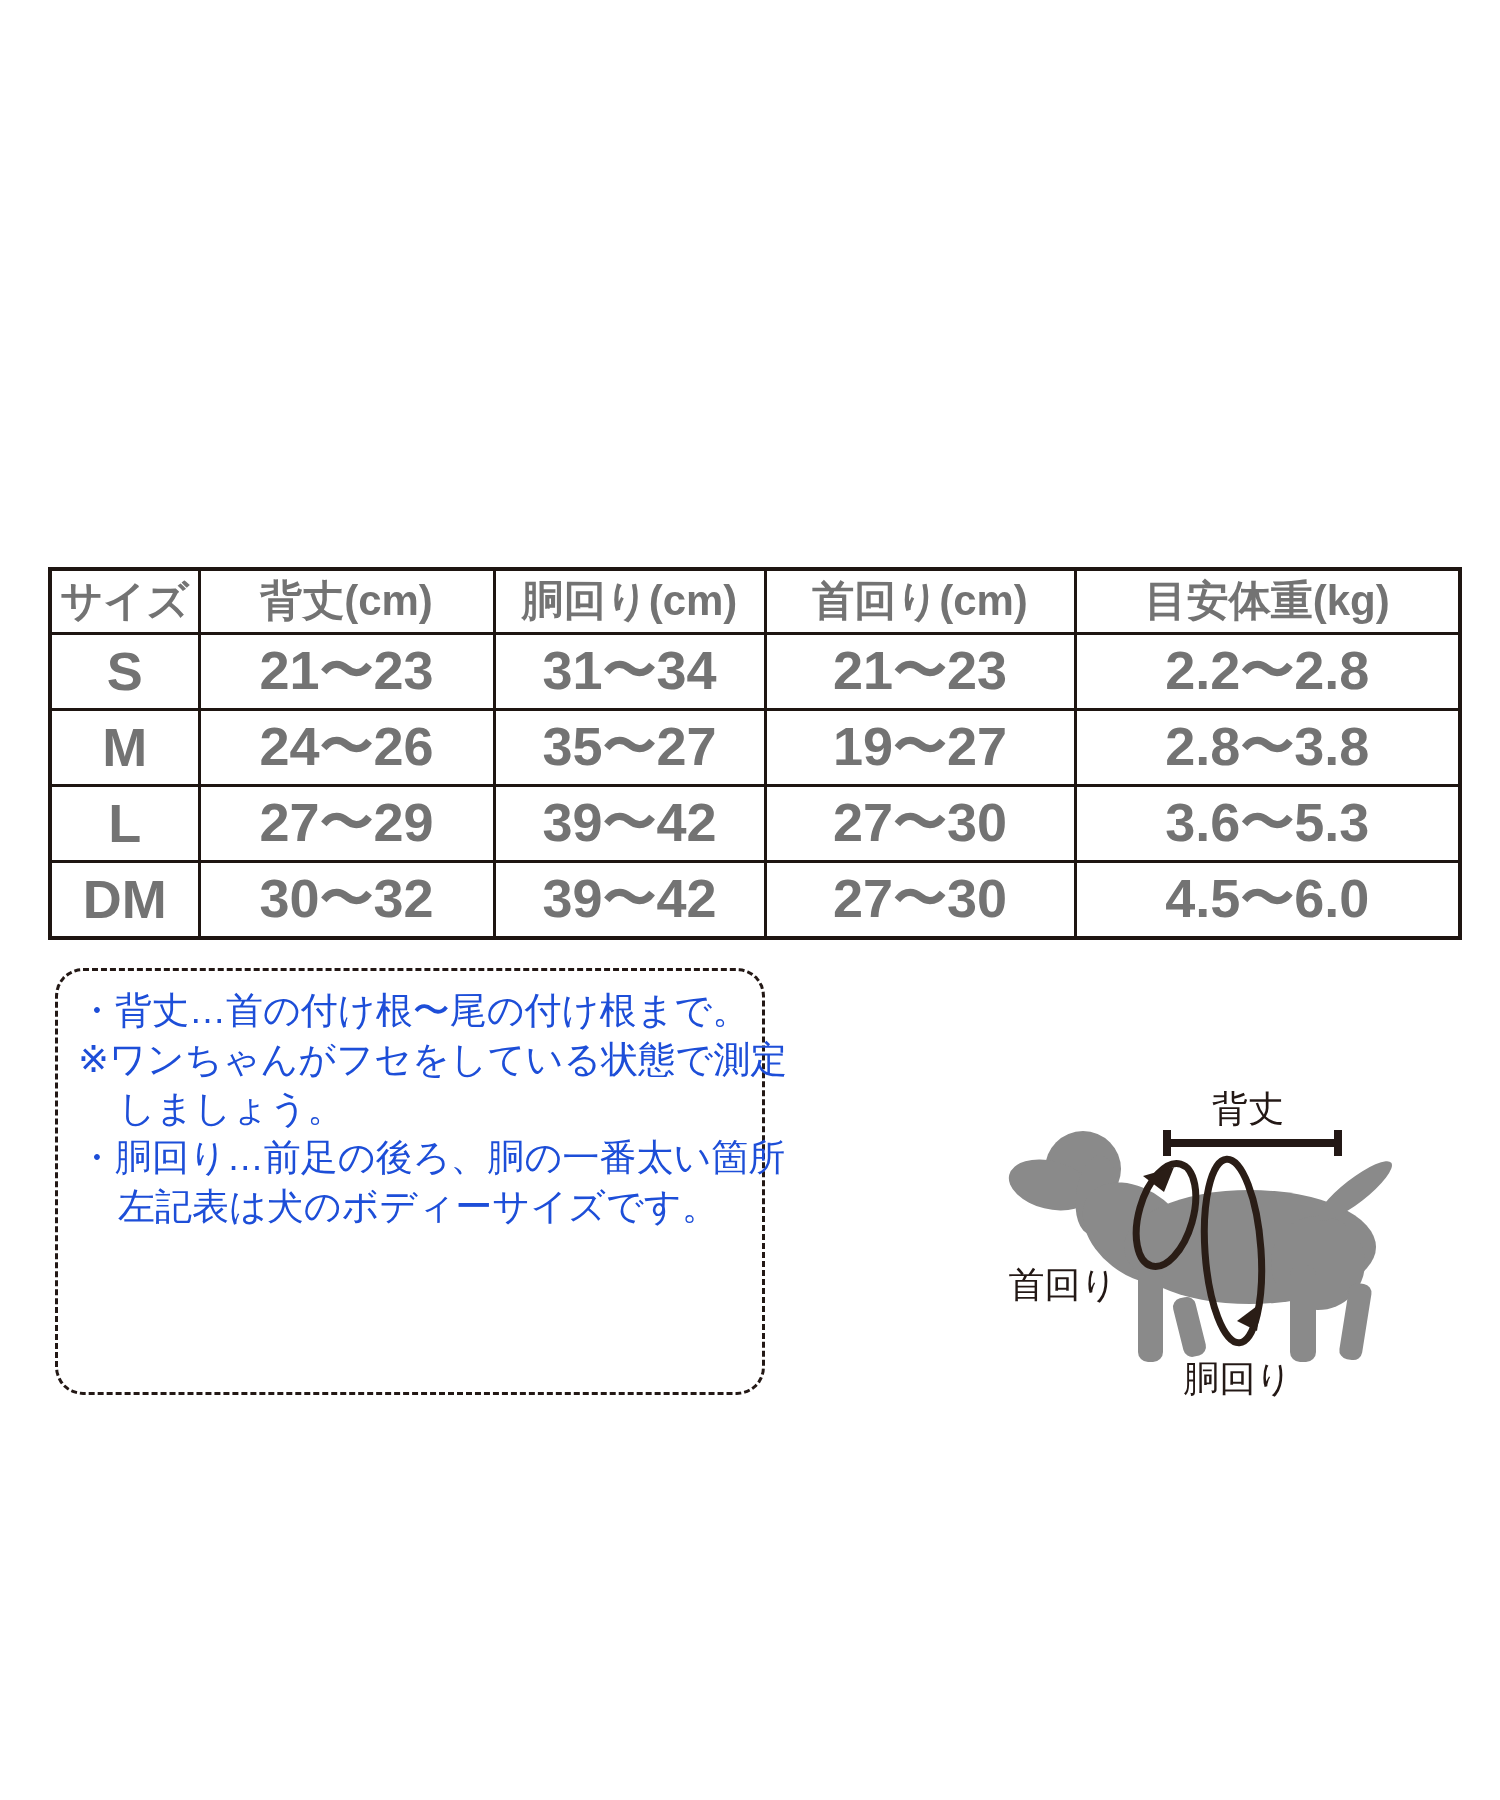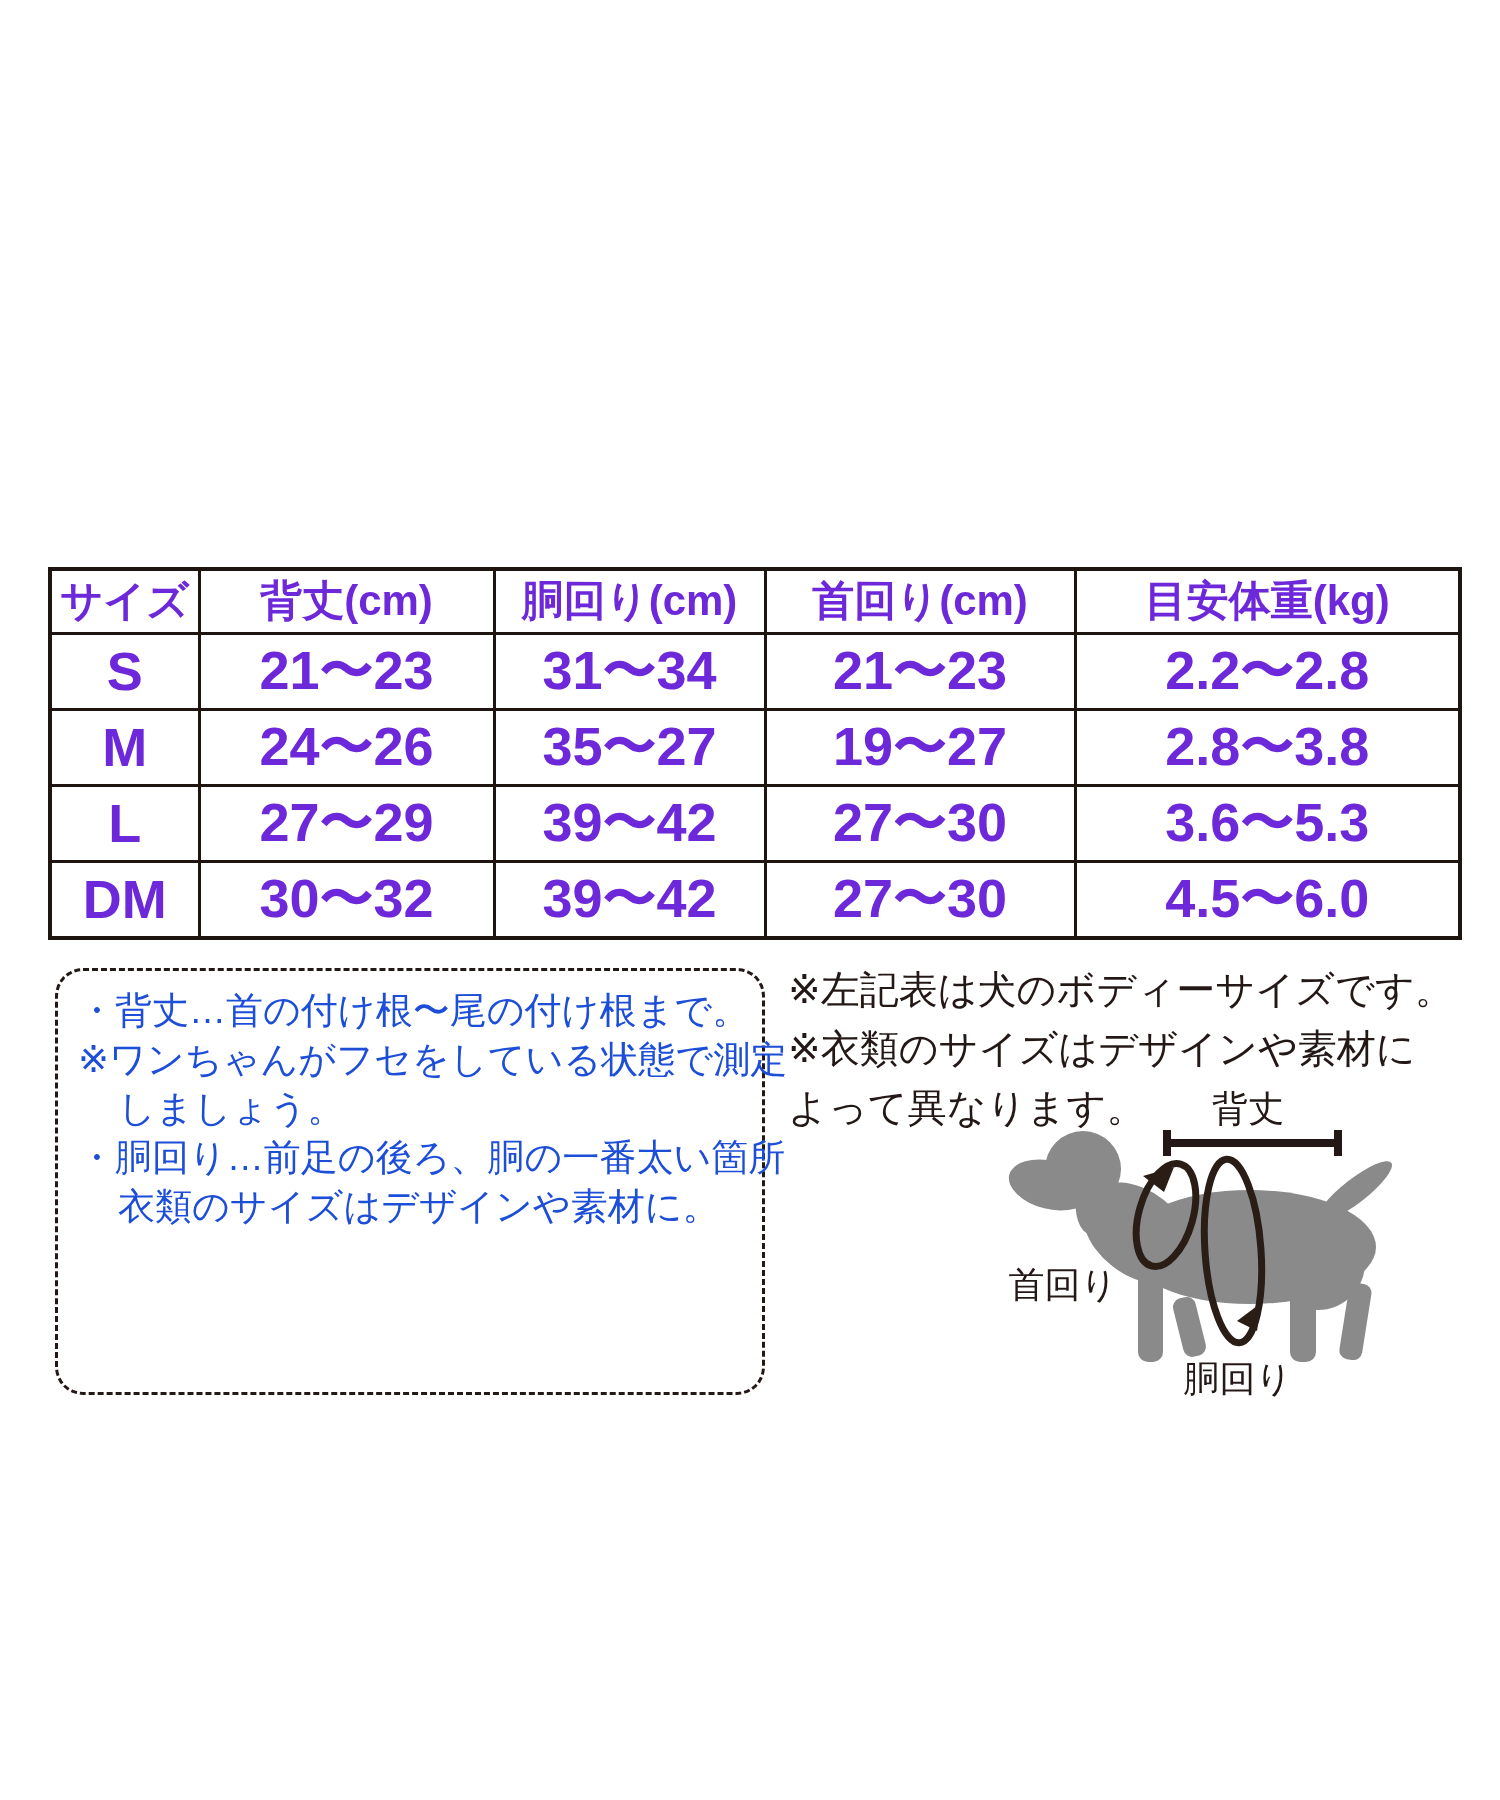--- a/index.html
+++ b/index.html
@@ -23,21 +23,21 @@
     border-collapse: collapse;
     table-layout: fixed;
     border: 4px solid #1e1511;
   }
   table.size-table th,
   table.size-table td {
     border: 3px solid #1e1511;
     text-align: center;
     vertical-align: middle;
     font-weight: bold;
-    color: #6d28d9;
+    color: #737373;
     background: #ffffff;
     overflow: hidden;
     white-space: nowrap;
   }
   table.size-table th {
     height: 64px;
     font-size: 42px;
   }
   table.size-table td {
     height: 67px;
@@ -150,28 +150,23 @@
         <td>4.5〜6.0</td>
       </tr>
     </tbody>
   </table>
 
   <div class="notes-box">
     <div class="note-line">・背丈…首の付け根〜尾の付け根まで。</div>
     <div class="note-line">※ワンちゃんがフセをしている状態で測定</div>
     <div class="note-line indent">しましょう。</div>
     <div class="note-line">・胴回り…前足の後ろ、胴の一番太い箇所</div>
-    <div class="note-line indent">衣類のサイズはデザインや素材に。</div>
+    <div class="note-line indent">左記表は犬のボディーサイズです。</div>
   </div>
 
-  <div class="side-notes">
-    <div class="side-line">※左記表は犬のボディーサイズです。</div>
-    <div class="side-line">※衣類のサイズはデザインや素材に</div>
-    <div class="side-line">よって異なります。</div>
-  </div>
 
   <div class="dog-diagram">
     <svg viewBox="0 0 520 340" xmlns="http://www.w3.org/2000/svg">
 
       <g fill="#8a8a8a">
         <circle cx="133" cy="94" r="38"></circle>
         <ellipse cx="100" cy="110" rx="42" ry="24" transform="rotate(14 100 110)"></ellipse>
         <ellipse cx="146" cy="120" rx="20" ry="40" transform="rotate(8 146 120)"></ellipse>
         <ellipse cx="188" cy="158" rx="62" ry="42" transform="rotate(38 188 158)"></ellipse>
         <ellipse cx="300" cy="172" rx="126" ry="57"></ellipse>

